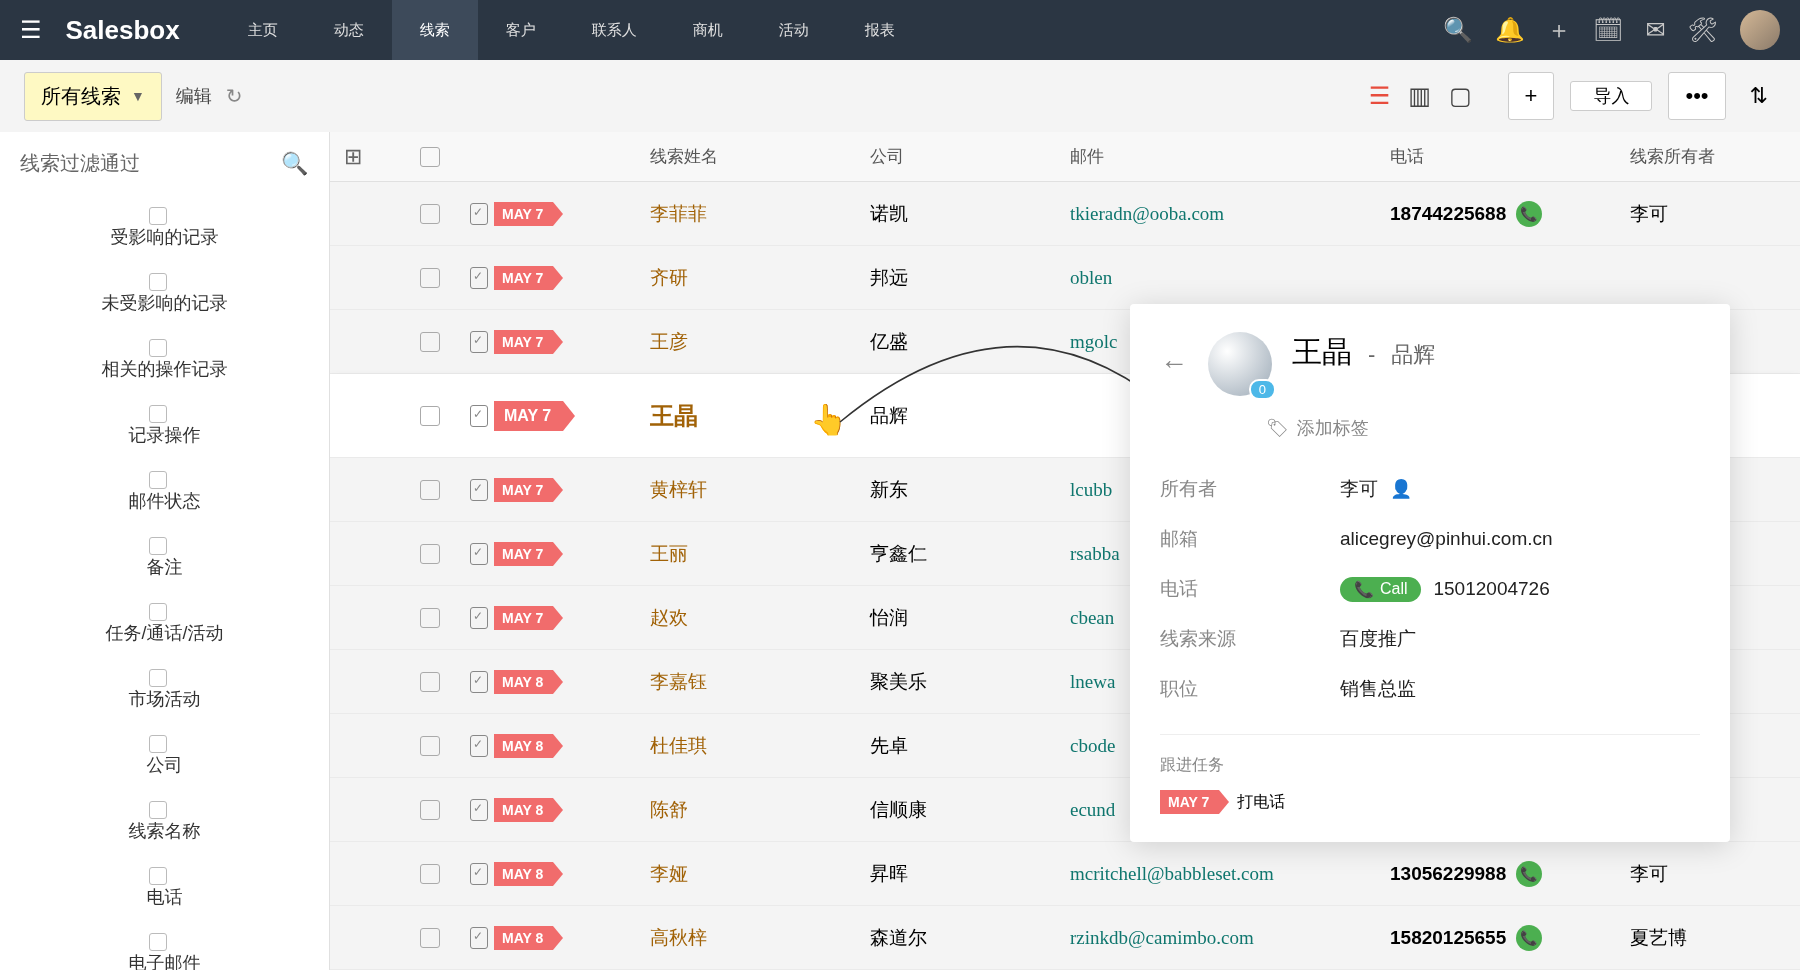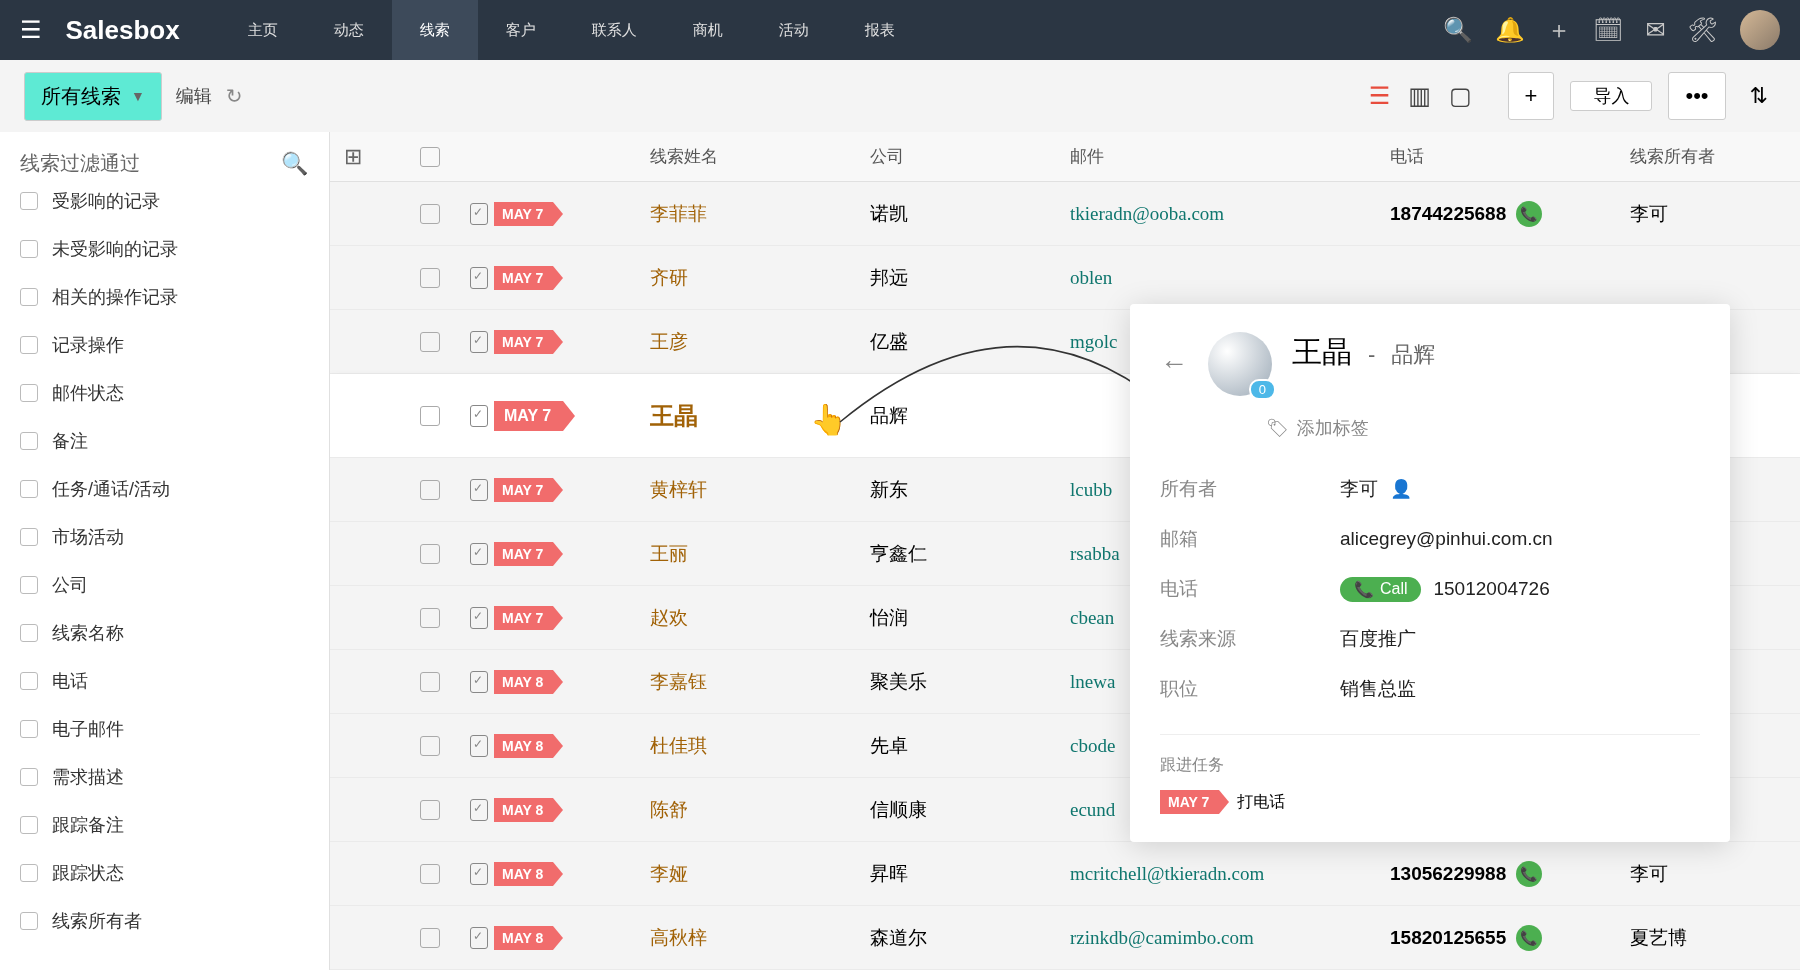--- a/index.html
+++ b/index.html
@@ -11,41 +11,41 @@
 .brand { font-size: 26px; font-weight: 600; margin-right: 40px; }
 .nav-items { display: flex; height: 100%; }
 .nav-item { padding: 0 28px; display: flex; align-items: center; font-size: 15px; cursor: pointer; color: #e0e0e0; }
 .nav-item.active { background: #3d4a5a; color: #fff; }
 .top-actions { margin-left: auto; display: flex; align-items: center; gap: 22px; }
 .top-icon { font-size: 24px; color: #c8c8c8; cursor: pointer; }
 .avatar { width: 40px; height: 40px; border-radius: 50%; background: linear-gradient(135deg,#d4b896,#8a7a6a); }
 
 
 .toolbar { height: 72px; display: flex; align-items: center; padding: 0 24px; background: #f4f4f4; }
-.view-select { border: 1px solid #ccc; background: #5eead4; padding: 10px 16px; font-size: 20px; display: flex; align-items: center; cursor: pointer; border-radius: 3px; }
+.view-select { border: 1px solid #ccc; background: #fef9c3; padding: 10px 16px; font-size: 20px; display: flex; align-items: center; cursor: pointer; border-radius: 3px; }
 .view-select .caret { margin-left: 10px; font-size: 14px; color: #666; }
 .edit-link { margin-left: 14px; font-size: 18px; color: #444; cursor: pointer; }
 .refresh-icon { margin-left: 14px; font-size: 20px; color: #888; cursor: pointer; }
 .toolbar-right { margin-left: auto; display: flex; align-items: center; gap: 16px; }
 .view-icons { display: flex; gap: 18px; margin-right: 20px; }
 .view-icon { font-size: 24px; color: #444; cursor: pointer; }
 .view-icon.active { color: #e74c3c; }
 .btn { border: 1px solid #ccc; background: #fff; padding: 2px 22px; font-size: 18px; cursor: pointer; border-radius: 3px; display: flex; align-items: center; }
 .btn.icon-only { padding: 10px 16px; font-size: 22px; }
 .sort-icon { font-size: 22px; cursor: pointer; padding: 0 8px; }
 
 
 .content { display: flex; height: calc(100% - 132px); }
 
 
 .sidebar { width: 330px; background: #fff; border-right: 1px solid #e0e0e0; padding: 18px 20px; overflow-y: auto; }
-.sidebar-header { display: flex; align-items: center; }
+.sidebar-header { display: flex; align-items: center; margin-bottom: 18px; }
 .sidebar-title { font-size: 20px; color: #666; flex: 1; }
 .sidebar-search { font-size: 22px; color: #aaa; cursor: pointer; }
-.filter-item { display: flex; align-items: center; padding: 12px 0; font-size: 18px; color: #333; cursor: pointer; }
+.filter-item { display: flex; align-items: center; padding: 12px 0; font-size: 18px; color: #333; cursor: pointer; flex-direction: column; }
 .filter-item .cb { width: 18px; height: 18px; border: 1.5px solid #bbb; border-radius: 3px; margin-right: 14px; }
 .collapse-handle { position: absolute; left: 330px; top: 50%; width: 12px; height: 60px; background: #ddd; border-radius: 0 4px 4px 0; display: flex; align-items: center; justify-content: center; font-size: 12px; color: #666; cursor: pointer; }
 
 
 .table-area { flex: 1; background: #f4f4f4; overflow-y: auto; position: relative; }
 .table-header { display: flex; align-items: center; height: 50px; background: #f8f8f8; border-bottom: 1px solid #e0e0e0; font-size: 17px; color: #555; position: sticky; top: 0; }
 .col-settings { width: 60px; padding-left: 14px; font-size: 22px; color: #666; cursor: pointer; }
 .col-check { width: 80px; display: flex; justify-content: center; }
 .cb2 { width: 20px; height: 20px; border: 1.5px solid #aaa; border-radius: 3px; }
 .col-tag { width: 180px; }
@@ -414,21 +414,21 @@
             <div class="cb2"></div>
           </div>
           <div class="col-tag">
             <div class="tag-wrap">
               <span class="tag-clip"></span>
               <span class="date-tag">MAY 8</span>
             </div>
           </div>
           <div class="col-name"><span class="name-link">李娅</span></div>
           <div class="col-company">昇晖</div>
-          <div class="col-email"><span class="email-link">mcritchell@tkieradn.com</span></div>
+          <div class="col-email"><span class="email-link">mcritchell@babbleset.com</span></div>
           <div class="col-phone phone-cell">
             <span>13056229988</span>
             <span class="call-dot">📞</span>
           </div>
           <div class="col-owner">李可</div>
         </div>
         <div class="row">
           <div class="col-settings"></div>
           <div class="col-check">
             <div class="cb2"></div>

